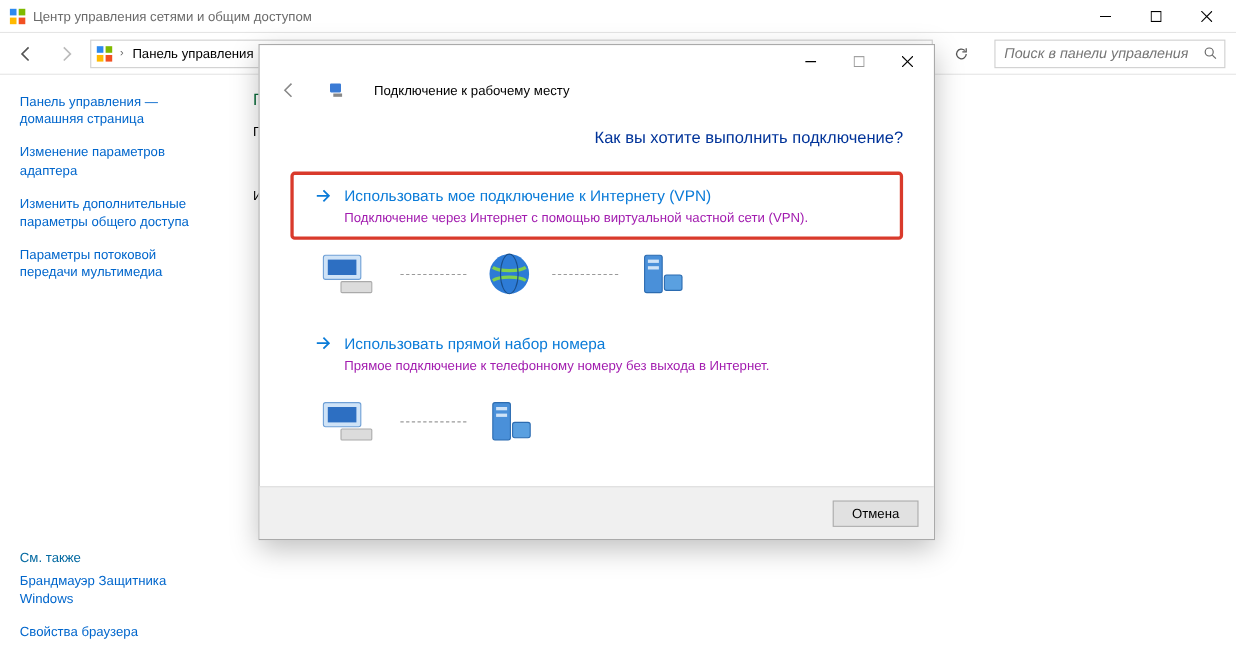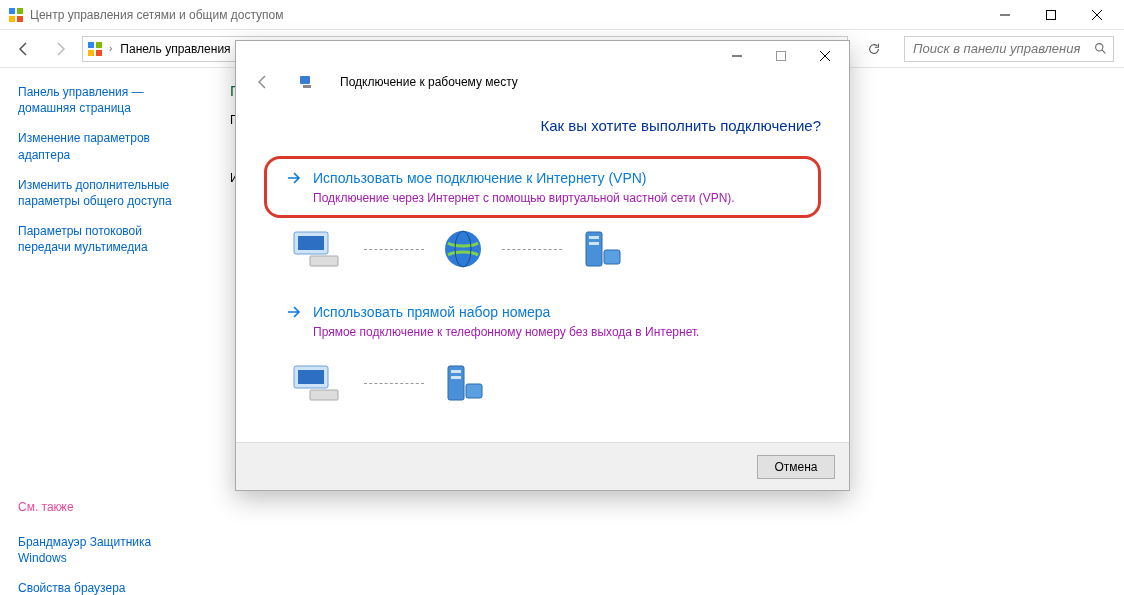--- a/index.html
+++ b/index.html
@@ -22,39 +22,39 @@
   .addr-drop { margin-left:auto; color:#555; }
   .refresh { width:28px; height:28px; display:flex; align-items:center; justify-content:center; color:#555; margin-left:4px; }
   .search { width:210px; height:26px; border:1px solid #cfcfcf; display:flex; align-items:center; padding:0 6px; margin-left:8px; }
   .search input { border:none; outline:none; flex:1; font-size:13px; color:#7a7a7a; background:transparent;font-style:italic; }
   .search .mag { color:#666; }
 
   .body { display:flex; height:calc(595px - 30px - 38px); }
   .sidebar { width:210px; padding:16px 18px; }
   .sidebar a { display:block; color:#0066cc; text-decoration:none; font-size:12px; line-height:1.35; margin-bottom:14px; }
   .sidebar .spacer { height:230px; }
-  .sidebar .see-also { color:#ec4899; margin-bottom:20px; }
+  .sidebar .see-also { color:#0369a1; margin-bottom:6px; }
   .main { flex:1; padding:14px 20px; position:relative; }
   .main-head { color:#0a6b3a; font-size:15px; }
   .main-sub { color:#000; margin-top:14px; }
   .main-trunc { color:#000; margin-top:44px; }
 
   
   .overlay { position:absolute; left:235px; top:40px; }
   .dialog { width:615px; background:#fff; border:1px solid #aaa; box-shadow:0 8px 24px rgba(0,0,0,.25); }
   .dlg-titlebar { height:30px; display:flex; align-items:center; justify-content:flex-end; padding:0 2px; }
   .dlg-titlebar .win-btn { width:44px; height:28px; }
   .dlg-head { display:flex; align-items:center; padding:0 16px 10px 16px; gap:24px; }
   .dlg-back { width:22px; height:22px; display:flex; align-items:center; justify-content:center; color:#555; }
   .dlg-head .hicon { width:18px; height:18px; }
   .dlg-head .htitle { font-size:12px; color:#000; }
   .dlg-body { padding:8px 28px 18px 28px; }
   .question { color:#003399; font-size:15px; margin:6px 0 22px 2px;text-align:right; }
 
-  .option { border:3px solid transparent; border-radius:16px; padding:10px 18px; margin-bottom:8px; }
+  .option { border:3px solid transparent; border-radius:4px; padding:10px 18px; margin-bottom:8px; }
   .option.highlight { border-color:#d93a2b; }
   .opt-head { display:flex; align-items:center; gap:10px; }
   .opt-arrow { color:#0a7bd8; }
   .opt-title { color:#0a7bd8; font-size:14px; }
   .opt-desc { color:#a21caf; font-size:12px; margin:4px 0 0 28px; }
 
   .illus { display:flex; align-items:center; gap:18px; margin:10px 0 20px 26px; }
   .illus .dash { width:60px; border-top:1px dashed #9a9a9a; }
 
   .dlg-foot { background:#f0f0f0; border-top:1px solid #ddd; height:48px; display:flex; align-items:center; justify-content:flex-end; padding:0 14px; }

